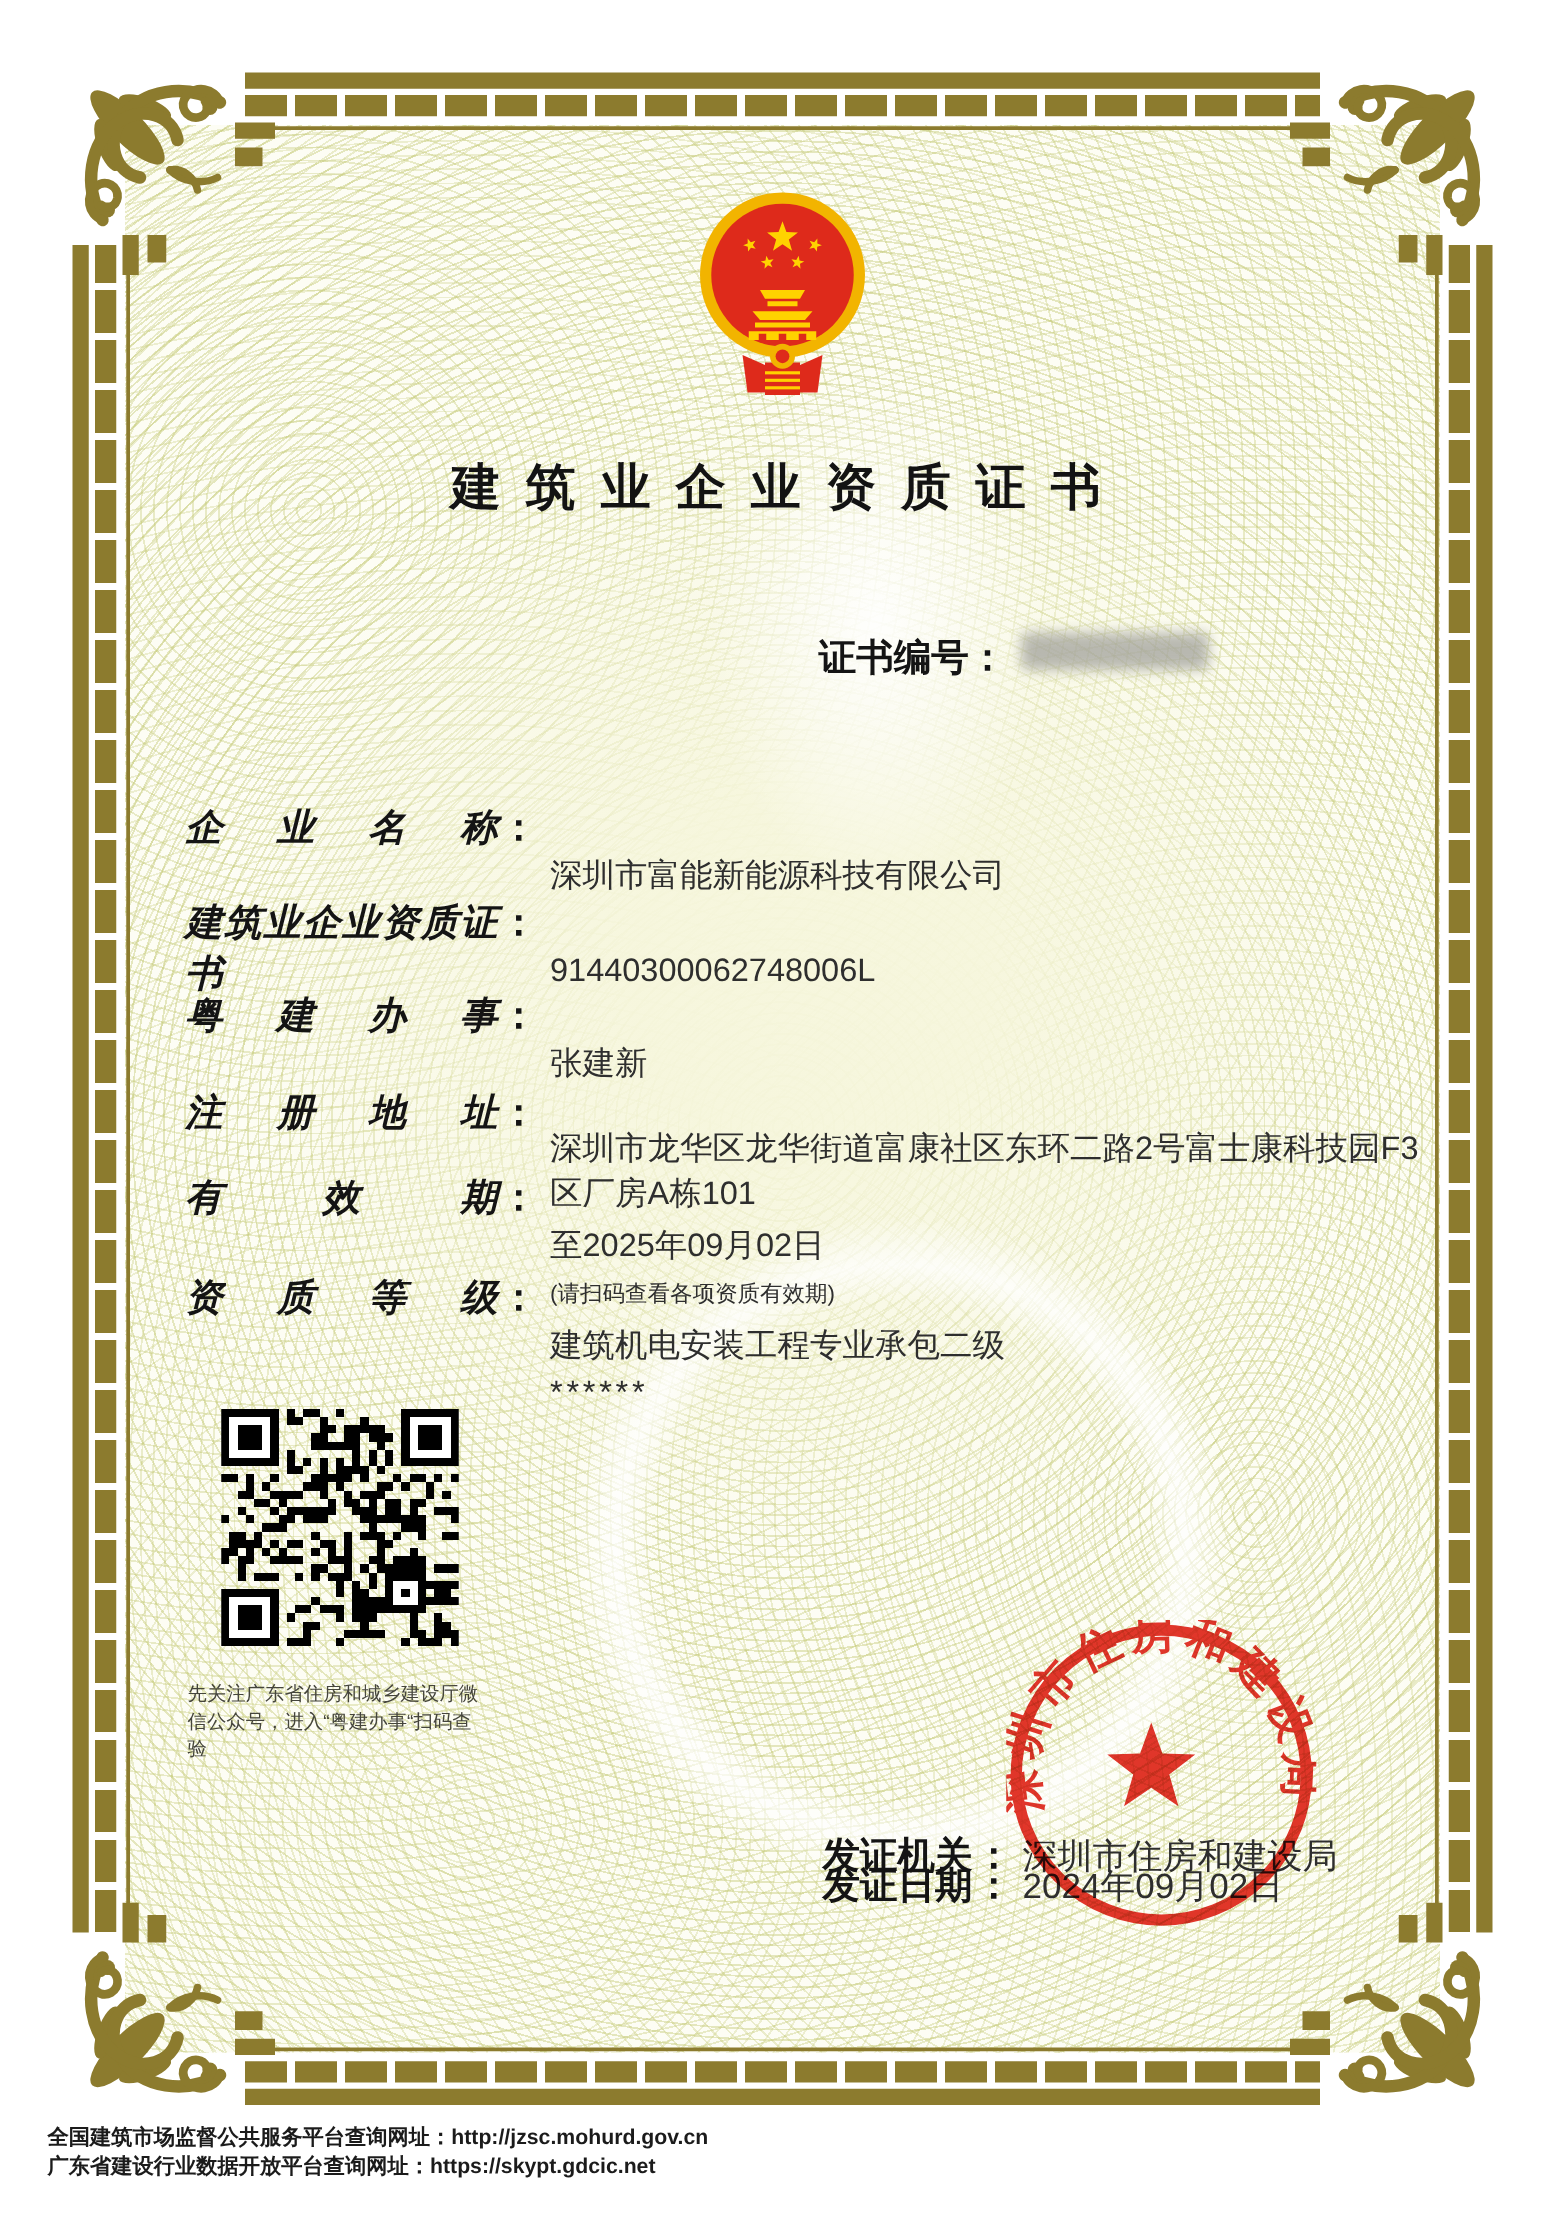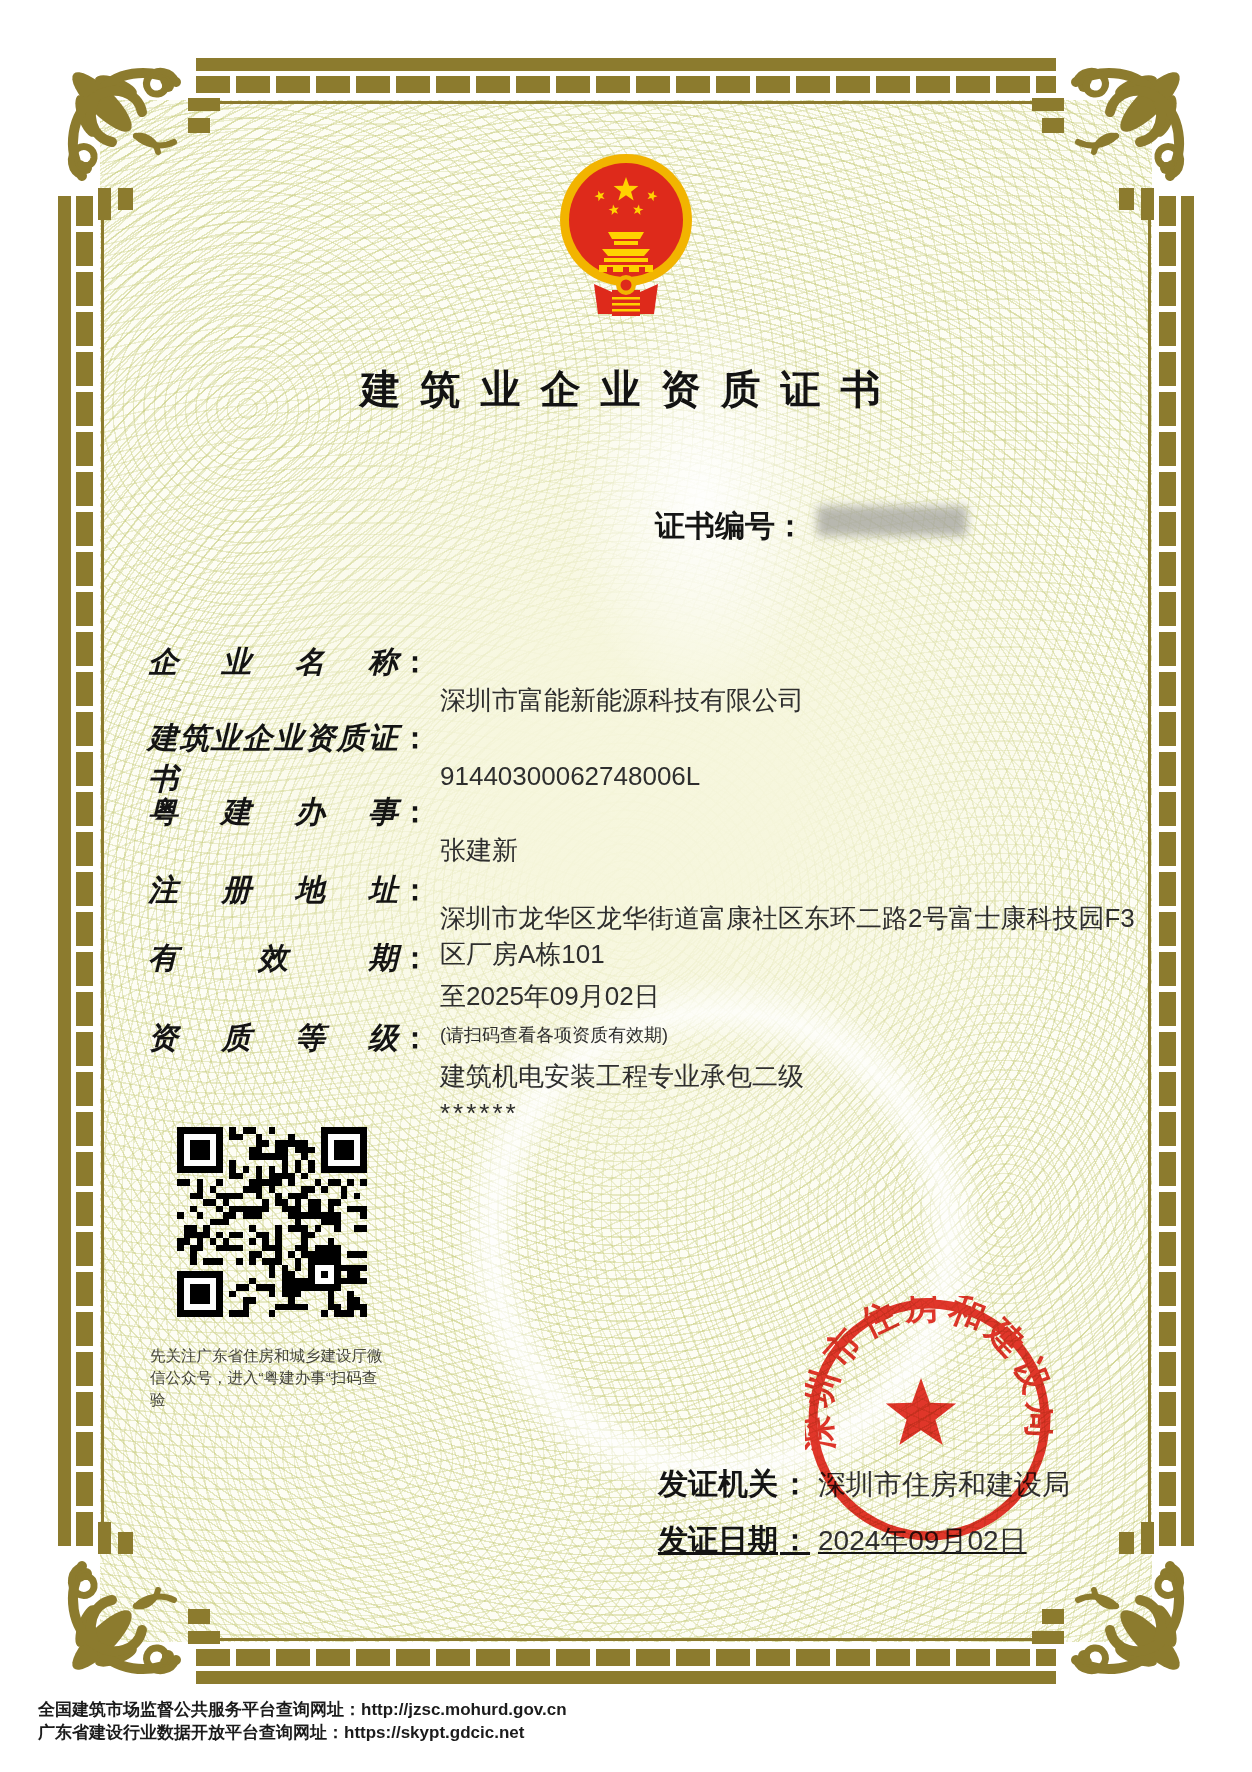--- a/index.html
+++ b/index.html
@@ -60,21 +60,21 @@
   .fmask{font-size:26px;color:#2e2e2e;letter-spacing:3px;margin-top:4px;}
 
   .qr{position:absolute;left:177px;top:1127px;}
   .qr-caption{position:absolute;left:150px;top:1345px;width:238px;
     font-size:15.5px;line-height:22px;color:#45453c;}
 
   .issuer-row{position:absolute;left:658px;display:flex;align-items:center;}
   .issuer-row .lbl{font-size:30px;font-weight:bold;}
   .issuer-row .col{font-size:30px;font-weight:bold;margin:0 8px 0 2px;}
   .issuer-row .val{font-size:28px;color:#2e2e2e;}
-  .r-authority{top:1416px;margin-top:48px;} .r-date{top:1520px;text-decoration:underline;}
+  .r-authority{top:1416px;margin-top:48px;} .r-date{top:1488px;}
 
   .seal{position:absolute;left:805px;top:1296px;opacity:.92;mix-blend-mode:multiply;}
 
   .footer{position:absolute;left:38px;top:1698px;font-size:17px;font-weight:bold;
     line-height:23px;color:#1b1b1b;}
 </style>
 </head>
 <body>
 
 <div class="page">

